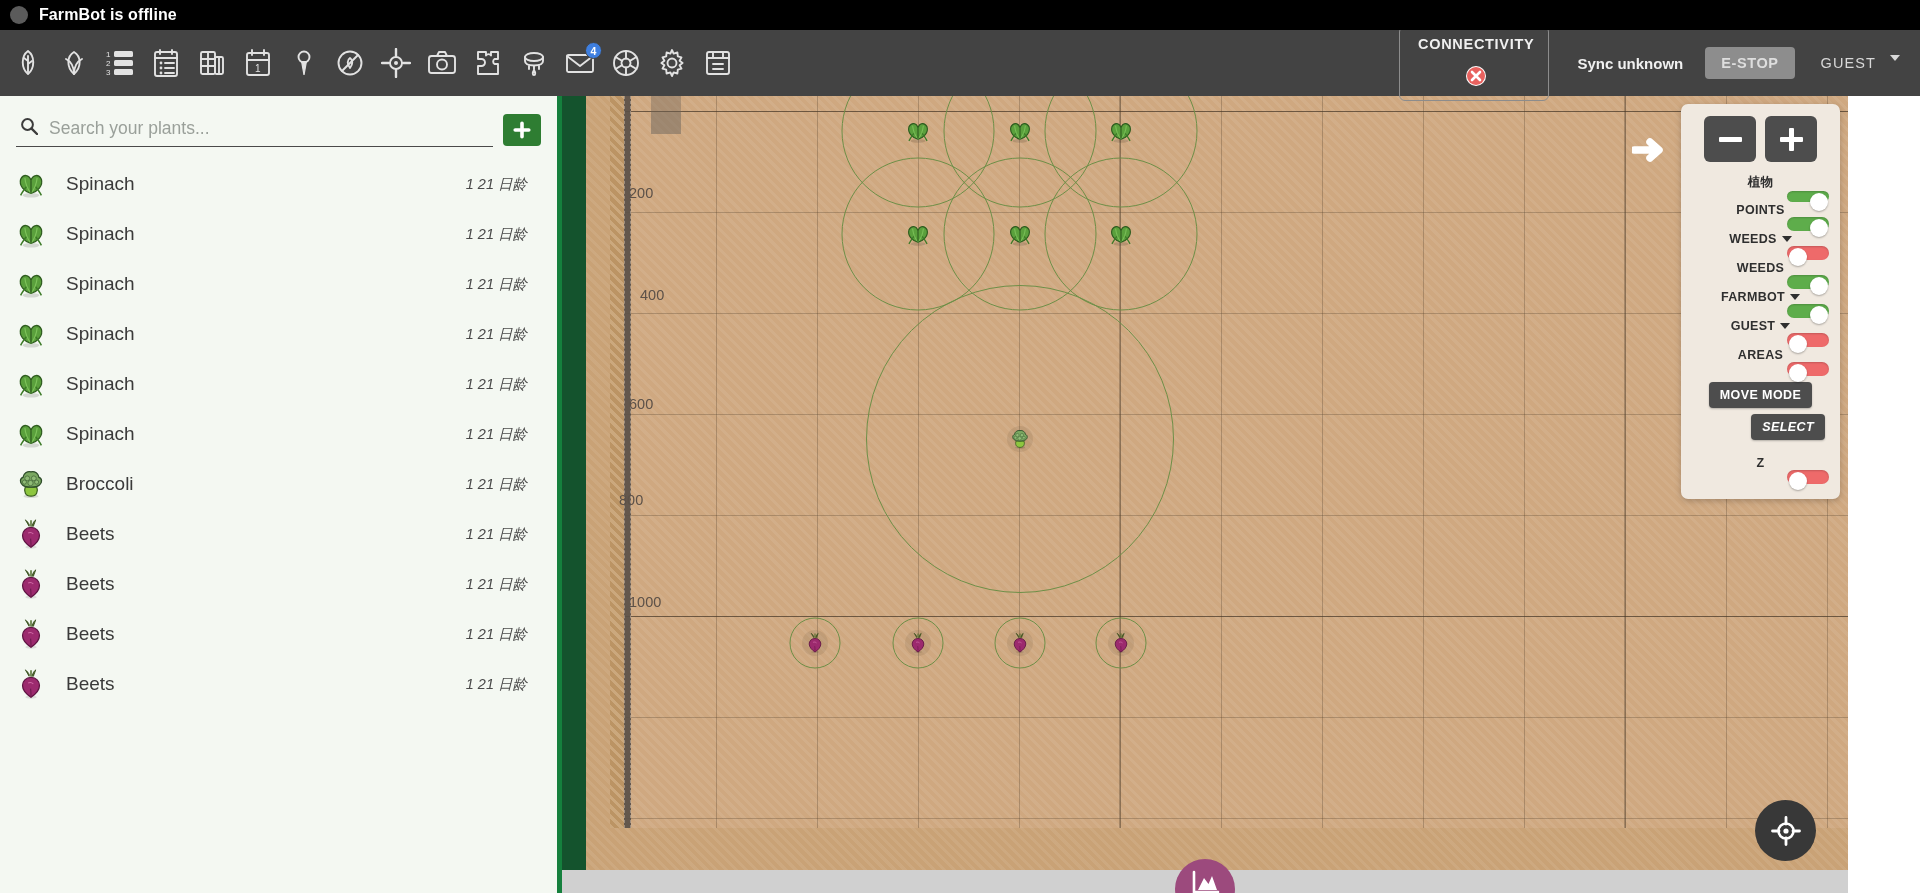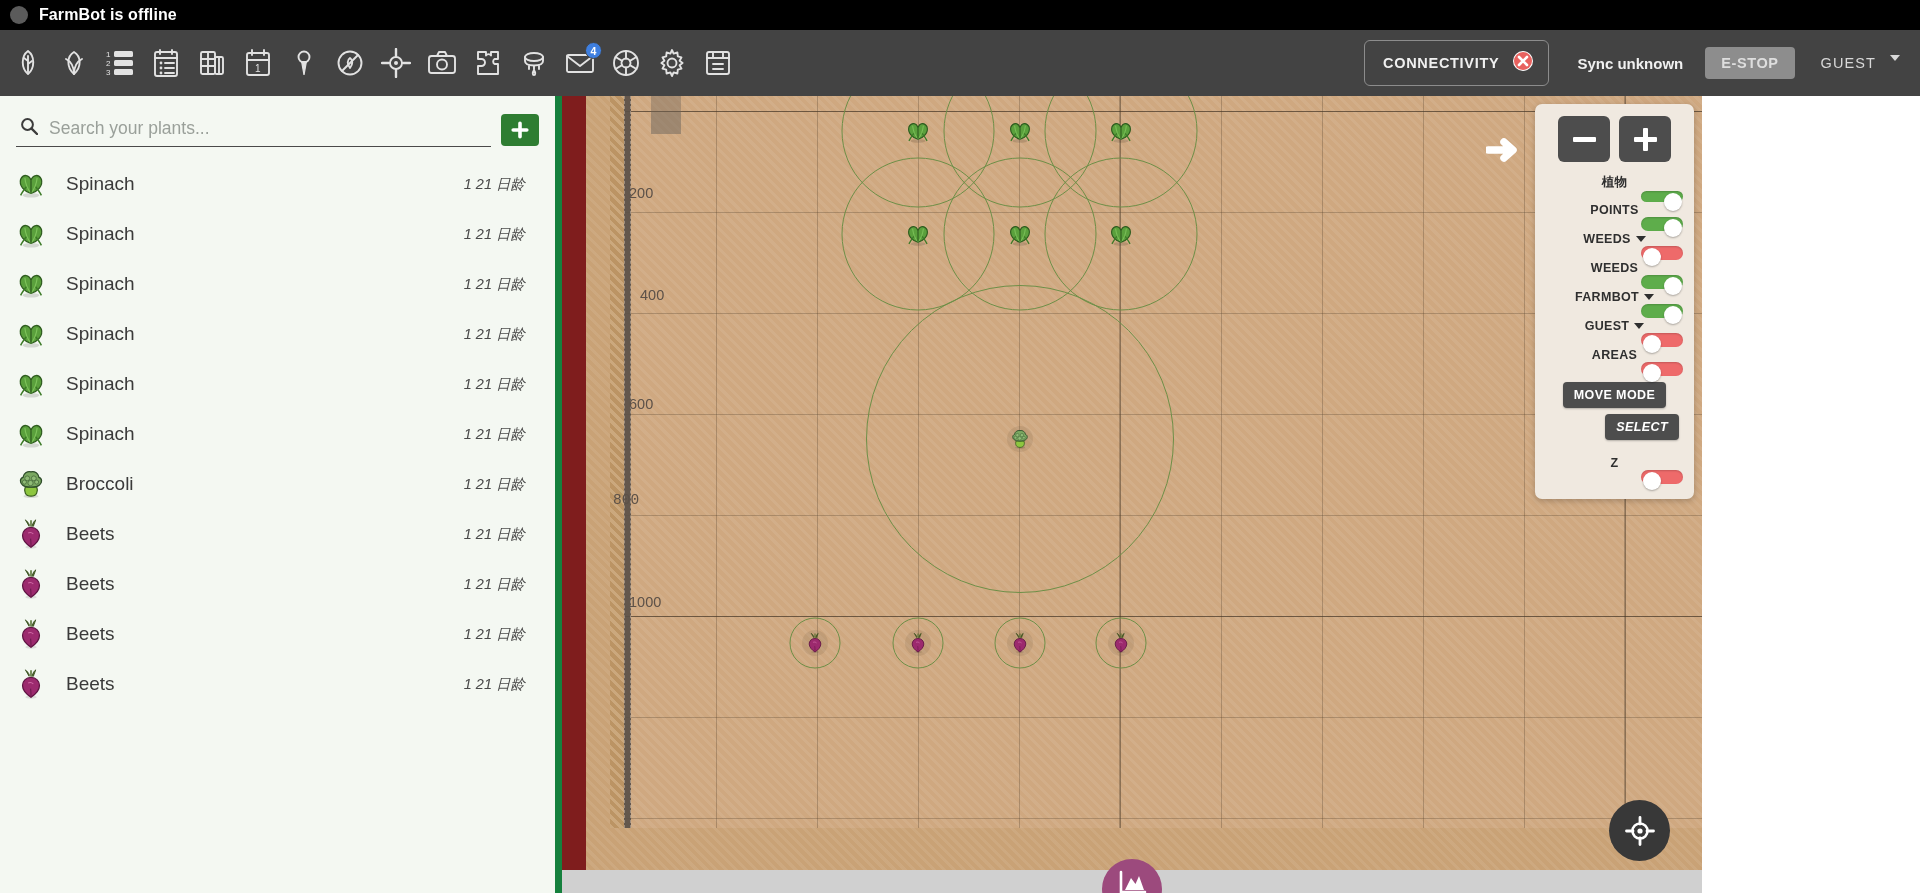--- a/index.html
+++ b/index.html
@@ -61,20 +61,21 @@
     display: flex; align-items: center;
     padding-right: 14px; gap: 0;
   }
   .connectivity-btn {
     display: flex; align-items: center; gap: 13px;
     border: 1.5px solid #8c8c8c;
     border-radius: 6px;
     padding: 9px 14px 9px 18px;
     margin-right: 28px;
     cursor: pointer;
+    flex-direction: column;
   }
   .connectivity-btn .label {
     color: #f0f0f0; font-size: 14.5px; font-weight: bold;
     letter-spacing: 0.7px;
   }
   .sync-text {
     color: #f0f0f0; font-size: 15px; font-weight: bold;
     margin-right: 22px; cursor: pointer;
   }
   .estop-btn {
@@ -95,21 +96,21 @@
     border-left: 5px solid transparent;
     border-right: 5px solid transparent;
     border-top: 6px solid #d8d8d8;
   }
 
   
   .panel {
     position: absolute; top: 96px; left: 0;
     width: 562px; height: 797px;
     background: #f4f8f2;
-    border-right: 7px solid #15803d;
+    border-right: 5px solid #15803d;
     overflow: hidden;
   }
   .search-row {
     display: flex; align-items: center;
     padding: 16px 16px 10px 16px;
     gap: 10px;
   }
   .search-wrap {
     flex: 1;
     display: flex; align-items: center;
@@ -150,22 +151,22 @@
   .plant-age {
     margin-left: auto;
     font-size: 14.5px; color: #4a4a4a;
     font-style: italic;
     white-space: nowrap;
   }
 
   
   .map-wrap {
     position: absolute; top: 96px; left: 562px;
-    width: 1140px; height: 797px;
-    background: #7f1d1d;
+    width: 1286px; height: 797px;
+    background: #14532d;
     overflow: hidden;
     text-align: right;
   }
   .map-scroll {
     position: absolute; top: 0; left: 24px;
     width: 1334px; height: 774px;
     background: #c9a276;
     overflow: hidden;
   }
   .soil {
@@ -687,21 +688,21 @@
     <div class="gantry-rail"></div>
     <div class="gantry">
       <div class="utm"></div>
       <div class="utm2"></div>
     </div>
 
     <div id="axis-labels">
         <div class="axis-label" style="left: 43px; top: 89px;">200</div>
         <div class="axis-label" style="left: 54px; top: 191px;">400</div>
         <div class="axis-label" style="left: 43px; top: 300px;">600</div>
-        <div class="axis-label" style="left: 27px; top: 396px; font-family: Liberation Mono, monospace;">800</div>
+        <div class="axis-label" style="left: 33px; top: 396px;">800</div>
         <div class="axis-label" style="left: 43px; top: 498px;">1000</div>
       </div>
     <div id="markers">
         <div class="spread-circle" style="left: 332px; top: 35px; width: 153px; height: 153px;"></div>
         <div class="plant-marker" style="left: 332px; top: 35px;">
           <svg width="28" height="28" viewBox="0 0 34 34">
       <ellipse cx="17" cy="29" rx="9" ry="2.4" fill="rgba(0,0,0,0.13)"></ellipse>
       <path d="M17 27 C10 25 4 19 6 12 C9 6 15 7 17 13 C19 7 25 6 28 12 C30 19 24 25 17 27Z" fill="#5aa03c" stroke="#2e5c1f" stroke-width="1.4"></path>
       <path d="M17 27 C13 22 11 16 10.5 10.5 M17 27 C21 22 23 16 23.5 10.5" stroke="#7dc25a" stroke-width="1.2" fill="none"></path>
       <path d="M17 27 V14" stroke="#2e5c1f" stroke-width="1.4"></path>

